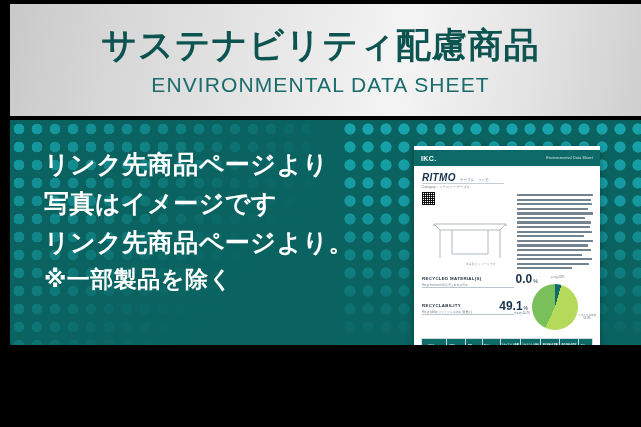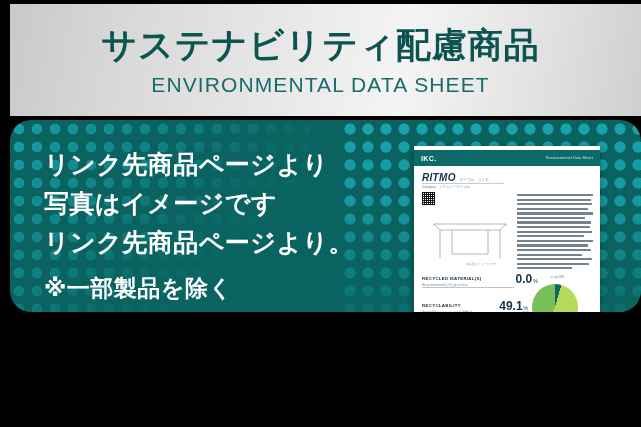--- a/index.html
+++ b/index.html
@@ -28,22 +28,22 @@
     font-family:"DejaVu Sans","Liberation Sans",sans-serif;
   }
   .title-en{
     margin-top:9px;font-size:21px;color:#1a6b6b;letter-spacing:1.1px;
     white-space:nowrap;font-weight:400;
     font-family:"Liberation Sans","DejaVu Sans",sans-serif;
   }
 
   
   .panel{
-    position:absolute;left:10px;top:120px;width:631px;height:192px;
-    background:#0a6360;overflow:hidden;border-radius:21px;
+    position:absolute;left:10px;top:120px;width:631px;height:225px;
+    background:#0a6360;overflow:hidden;
   }
   
   .dots{
     position:absolute;right:0;top:0;width:300px;height:225px;
     background-image:radial-gradient(circle at center, #18a3ab 42%, rgba(24,163,171,0) 46%);
     background-size:18px 18px;
     background-position:0 0;
     -webkit-mask-image:linear-gradient(to bottom, rgba(0,0,0,1) 0%, rgba(0,0,0,.85) 35%, rgba(0,0,0,.45) 65%, rgba(0,0,0,.15) 88%, rgba(0,0,0,0) 100%);
     mask-image:linear-gradient(to bottom, rgba(0,0,0,1) 0%, rgba(0,0,0,.85) 35%, rgba(0,0,0,.45) 65%, rgba(0,0,0,.15) 88%, rgba(0,0,0,0) 100%);
   }
@@ -55,21 +55,21 @@
     mask-image:linear-gradient(135deg, rgba(0,0,0,.95) 0%, rgba(0,0,0,.5) 30%, rgba(0,0,0,.12) 55%, rgba(0,0,0,0) 75%);
   }
   .panel-text{
     position:absolute;left:34px;top:26px;width:340px;z-index:5;
   }
   .panel-line{
     color:#ffffff;font-size:25px;font-weight:bold;line-height:1.55;
     letter-spacing:0.5px;white-space:nowrap;
     font-family:"DejaVu Sans","Liberation Sans",sans-serif;
   }
-  .panel-line.note{font-size:23px;margin-top:9px;}
+  .panel-line.note{font-size:23px;}
 
   
   .doc{
     position:absolute;left:404px;top:26px;width:186px;height:255px;
     background:#ffffff;z-index:6;
     box-shadow:0 2px 7px rgba(0,0,0,.35);
     overflow:hidden;
     font-family:"Liberation Sans","DejaVu Sans",sans-serif;
   }
   .doc-bar{

